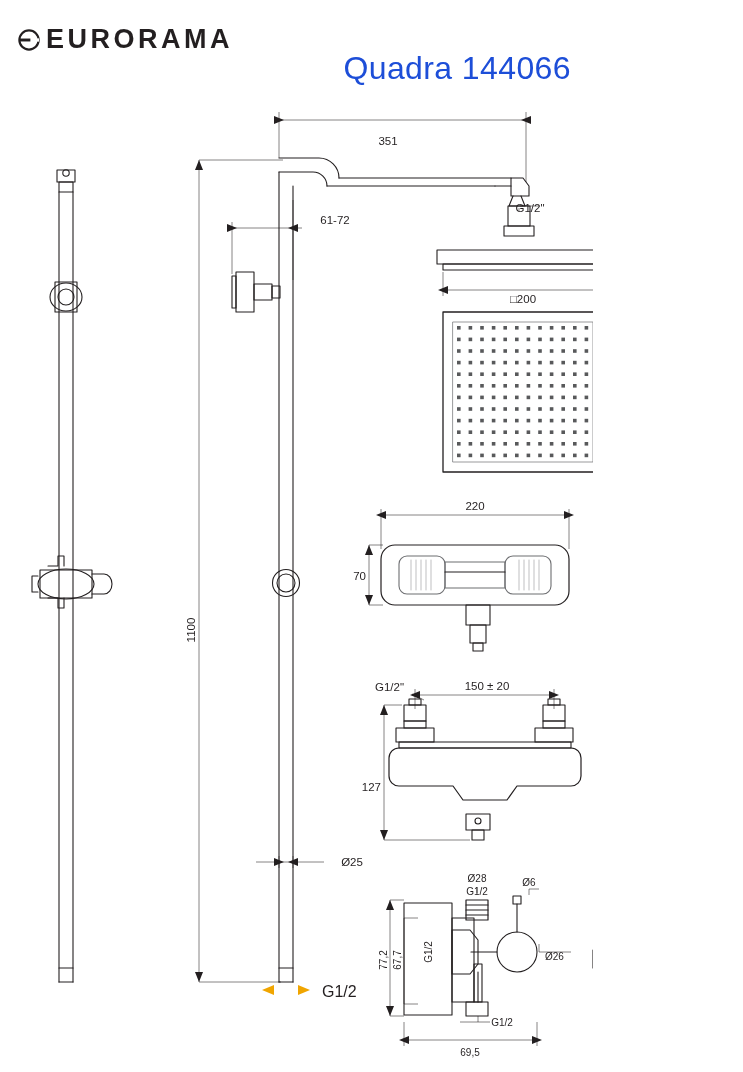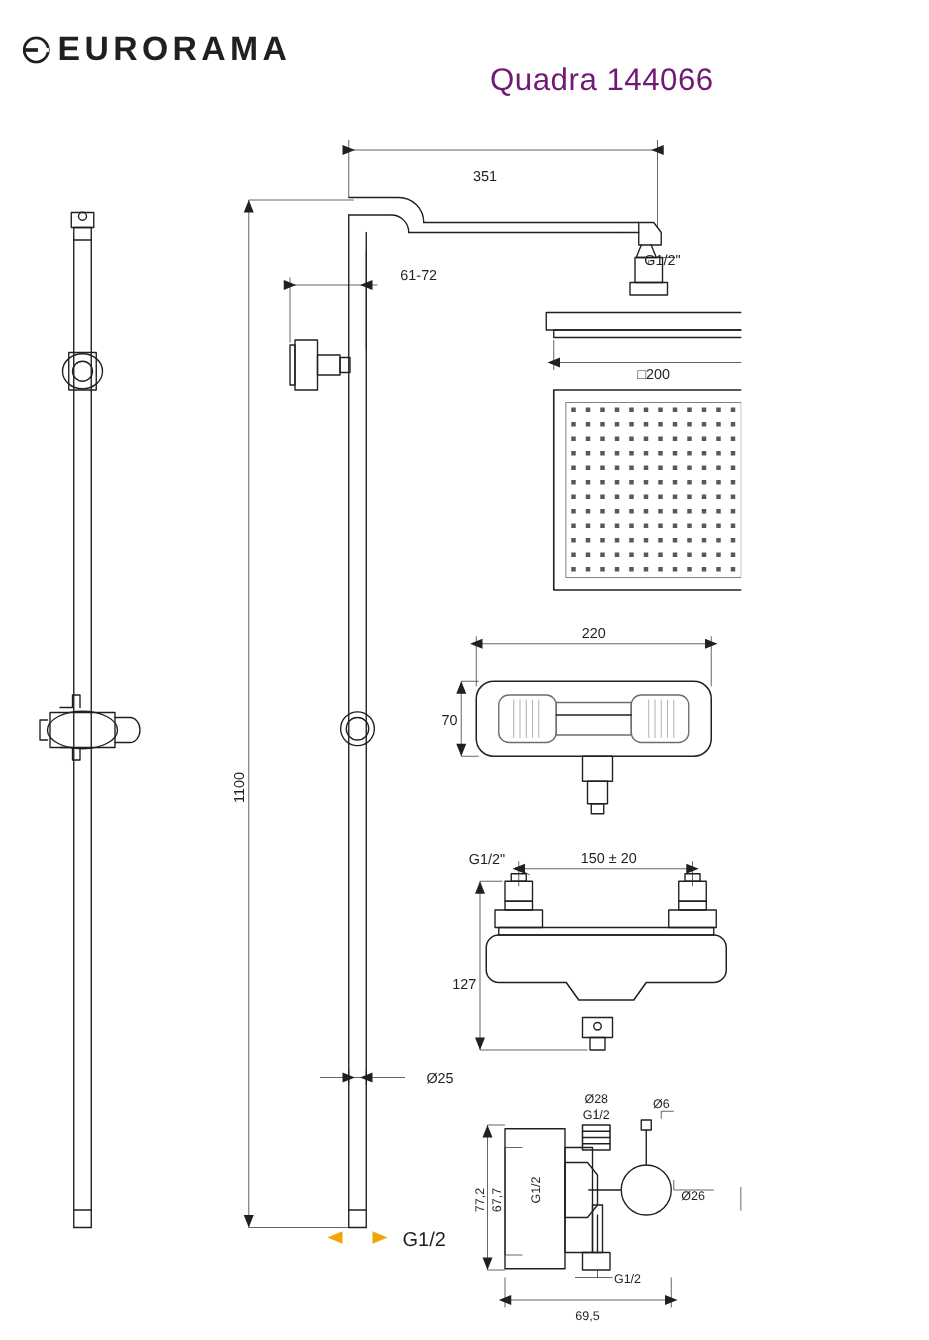--- a/index.html
+++ b/index.html
@@ -36,22 +36,22 @@
     font-size: 27px;
     font-weight: bold;
     letter-spacing: 3.5px;
     color: #231f20;
     line-height: 1;
   }
   .model {
     position: absolute;
     right: 22px;
     top: 50px;
-    font-size: 25px;
-    color: #701a75;
+    font-size: 32px;
+    color: #1d4ed8;
     letter-spacing: 0.4px;
     margin-left: 16px;
   }
   svg.draw {
     position: absolute;
     left: 0;
     top: 0;
     width: 743px;
     height: 1072px;
   }

